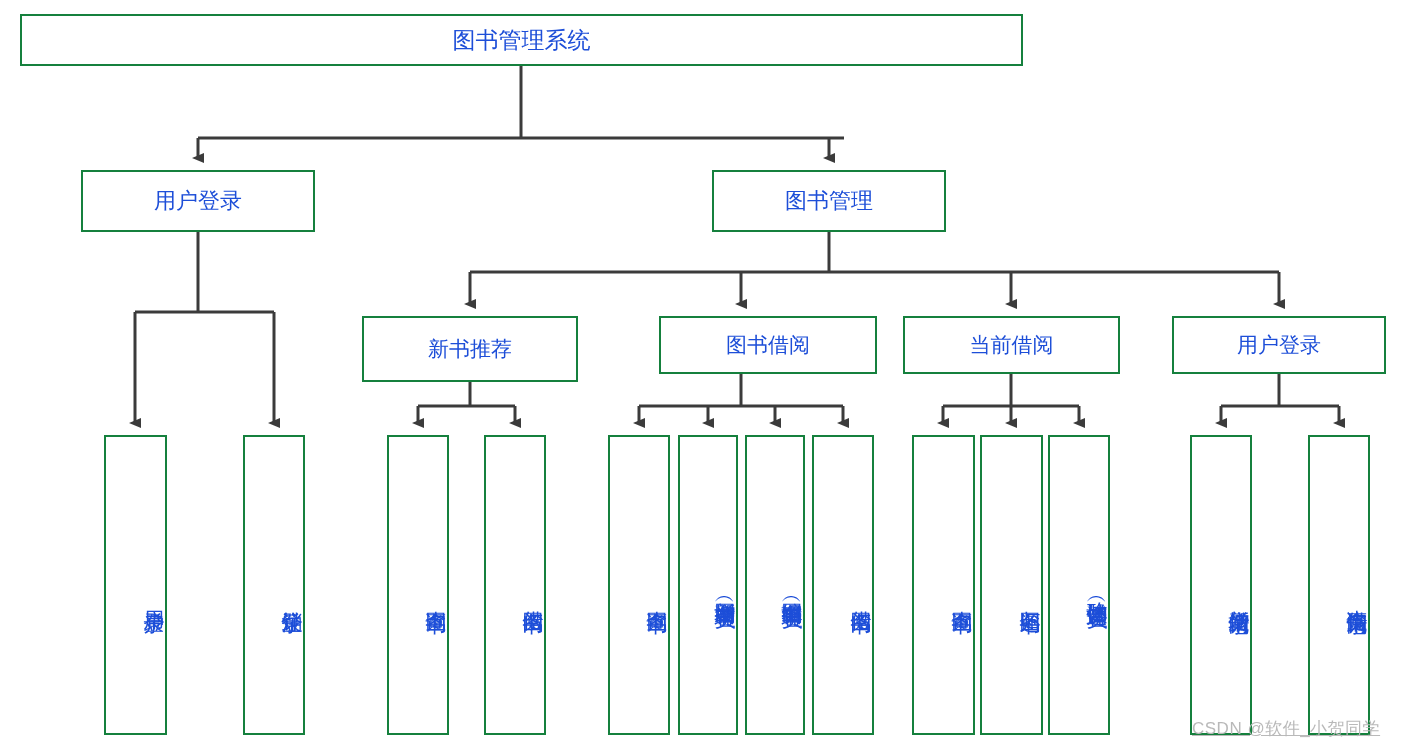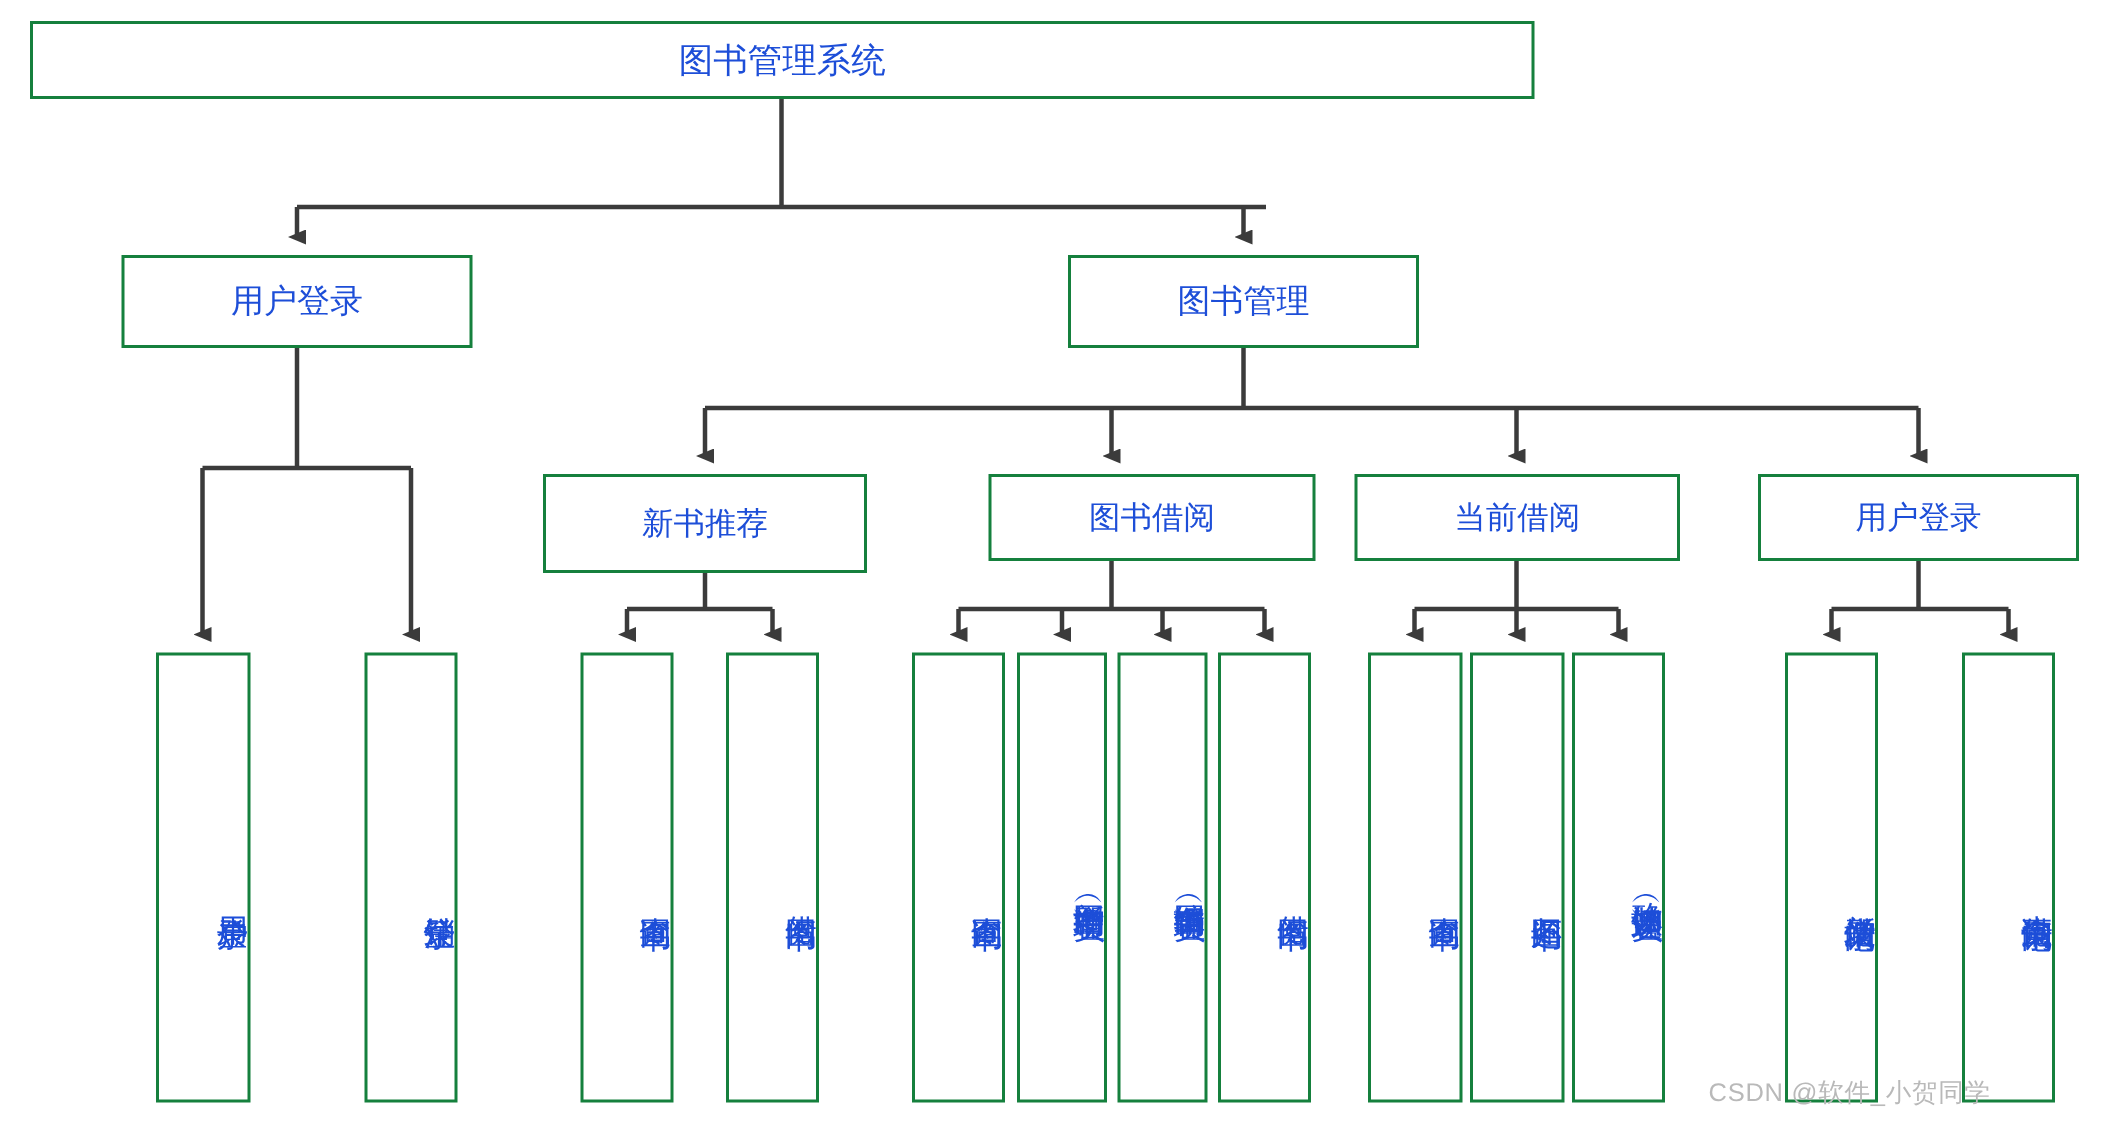--- a/index.html
+++ b/index.html
@@ -184,15 +184,15 @@
     <span class="vtext">确认归还（管理员）</span>
   </div>
 
   <div class="node leaf" style="left:1190px; top:435px; width:62px; height:300px;">
     <span class="vtext">新增借阅记录</span>
   </div>
   <div class="node leaf" style="left:1308px; top:435px; width:62px; height:300px;">
     <span class="vtext">查询借阅记录</span>
   </div>
 
-  <div class="watermark" style="left:1139px; top:717px;">CSDN @软件_小贺同学</div>
+  <div class="watermark" style="left:1192px; top:717px;text-decoration:underline;">CSDN @软件_小贺同学</div>
 
 </div>
 
 </body></html>

